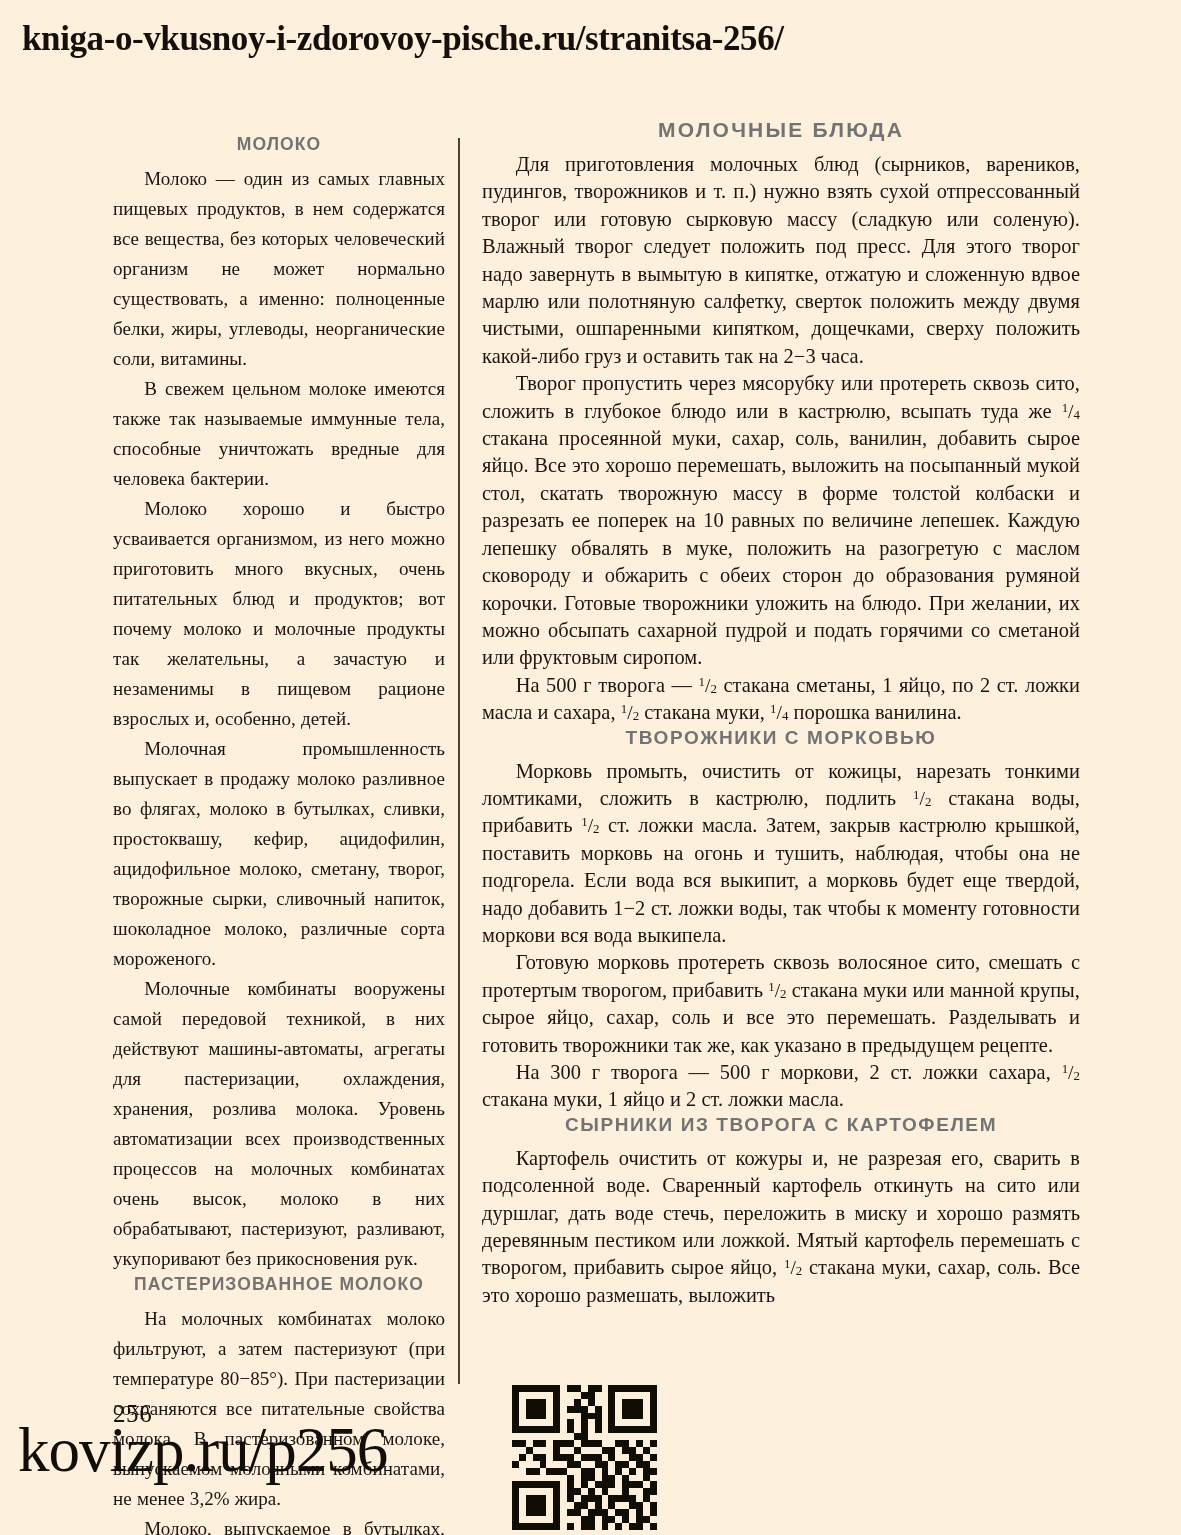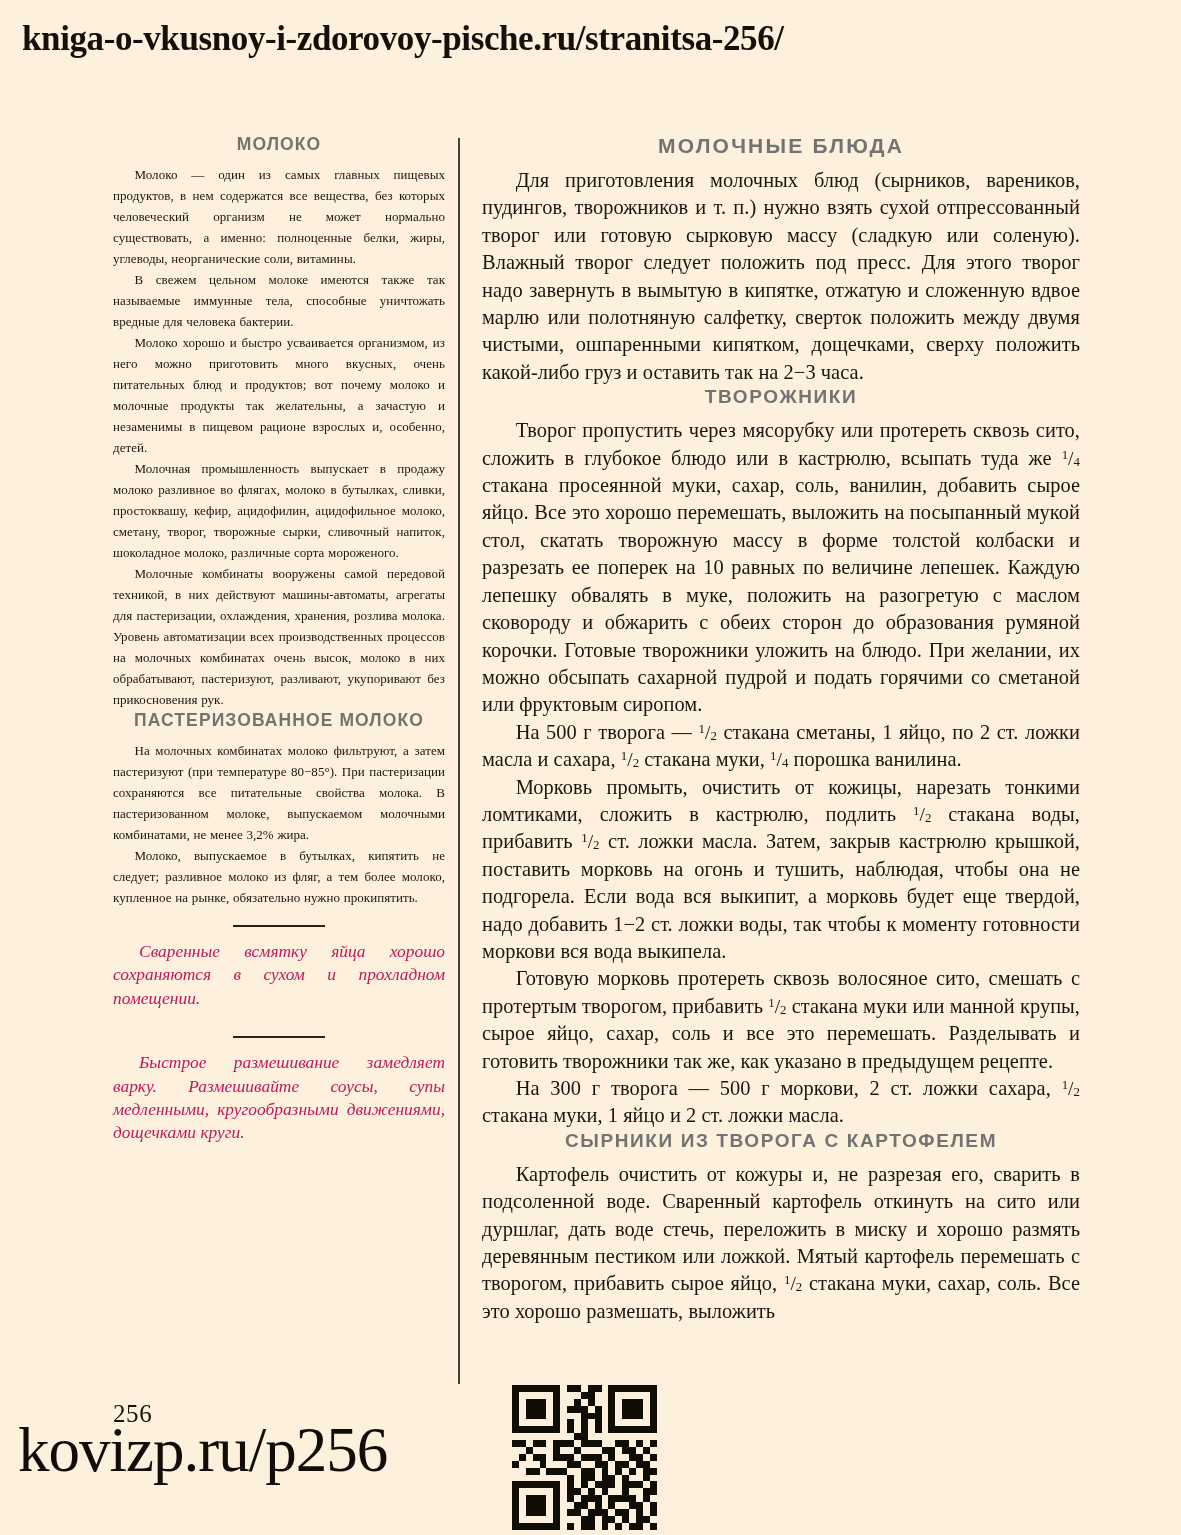--- a/index.html
+++ b/index.html
@@ -41,21 +41,21 @@
     background:#2a2119;
     opacity:.85;
   }
   
   .col-left{
     position:absolute;
     left:113px;top:56px;width:332px;
   }
   .col-right{
     position:absolute;
-    left:482px;top:56px;width:598px;
+    left:482px;top:40px;width:598px;
   }
   h2.sec{
     font-family:"Liberation Sans", sans-serif;
     font-weight:700;
     text-align:center;
     margin:0 0 9px 0;
     color:#737373;
   }
   .col-left h2.sec{
     font-size:17.5px;
@@ -72,22 +72,22 @@
   .sp-top{margin-top:26px;}
   .sp-top2{margin-top:22px;}
   p.par{
     margin:0;
     text-align:justify;
     text-indent:1.65em;
     color:#1b1510;
     text-justify:inter-word;
   }
   .col-left p.par{
-    font-size:13px;
-    line-height:21px;
+    font-size:19px;
+    line-height:30px;
     letter-spacing:.05px;
     word-spacing:.4px;
   }
   .col-right p.par{
     font-size:20.4px;
     line-height:27.4px;
     letter-spacing:.05px;
   }
   p.par + p.par{margin-top:0;}
   h2.sec + p.par{margin-top:2px;}
@@ -181,24 +181,24 @@
       <div class="tip-rule"></div>
       <p class="tip">Сваренные всмятку яйца хорошо сохраняются в сухом и прохладном помещении.</p>
       <div class="tip-rule second"></div>
       <p class="tip">Быстрое размешивание замедляет варку. Размешивайте соусы, супы медленными, кругообразными движениями, дощечками круги.</p>
     </div>
 
     <div class="col-right">
       <h2 class="sec">МОЛОЧНЫЕ БЛЮДА</h2>
       <p class="par">Для приготовления молочных блюд (сырников, вареников, пудингов, творожников и т. п.) нужно взять сухой отпрессованный творог или готовую сырковую массу (сладкую или соленую). Влажный творог следует положить под пресс. Для этого творог надо завернуть в вымытую в кипятке, отжатую и сложенную вдвое марлю или полотняную салфетку, сверток положить между двумя чистыми, ошпаренными кипятком, дощечками, сверху положить какой-либо груз и оставить так на 2−3 часа.</p>
 
-      <h2 class="sec sub sp-top2">ТВОРОЖНИКИ</h2>
       <p class="par"><span>Творог пропустить через мясорубку или протереть сквозь сито, сложить в глубокое блюдо или в кастрюлю, всыпать туда же </span><span class="frac"><sup>1</sup>/<sub>4</sub></span><span> стакана просеянной муки, сахар, соль, ванилин, добавить сырое яйцо. Все это хорошо перемешать, выложить на посыпанный мукой стол, скатать творожную массу в форме толстой колбаски и разрезать ее поперек на 10 равных по величине лепешек. Каждую лепешку обвалять в муке, положить на разогретую с маслом сковороду и обжарить с обеих сторон до образования румяной корочки. Готовые творожники уложить на блюдо. При желании, их можно обсыпать сахарной пудрой и подать горячими со сметаной или фруктовым сиропом.</span></p>
       <p class="par"><span>На 500 г творога — </span><span class="frac"><sup>1</sup>/<sub>2</sub></span><span> стакана сметаны, 1 яйцо, по 2 ст. ложки масла и сахара, </span><span class="frac"><sup>1</sup>/<sub>2</sub></span><span> стакана муки, </span><span class="frac"><sup>1</sup>/<sub>4</sub></span><span> порошка ванилина.</span></p>
 
+      <h2 class="sec sub sp-top2">ТВОРОЖНИКИ С МОРКОВЬЮ</h2>
       <p class="par"><span>Морковь промыть, очистить от кожицы, нарезать тонкими ломтиками, сложить в кастрюлю, подлить </span><span class="frac"><sup>1</sup>/<sub>2</sub></span><span> стакана воды, прибавить </span><span class="frac"><sup>1</sup>/<sub>2</sub></span><span> ст. ложки масла. Затем, закрыв кастрюлю крышкой, поставить морковь на огонь и тушить, наблюдая, чтобы она не подгорела. Если вода вся выкипит, а морковь будет еще твердой, надо добавить 1−2 ст. ложки воды, так чтобы к моменту готовности моркови вся вода выкипела.</span></p>
       <p class="par"><span>Готовую морковь протереть сквозь волосяное сито, смешать с протертым творогом, прибавить </span><span class="frac"><sup>1</sup>/<sub>2</sub></span><span> стакана муки или манной крупы, сырое яйцо, сахар, соль и все это перемешать. Разделывать и готовить творожники так же, как указано в предыдущем рецепте.</span></p>
       <p class="par"><span>На 300 г творога — 500 г моркови, 2 ст. ложки сахара, </span><span class="frac"><sup>1</sup>/<sub>2</sub></span><span> стакана муки, 1 яйцо и 2 ст. ложки масла.</span></p>
 
       <h2 class="sec sub sp-top2">СЫРНИКИ ИЗ ТВОРОГА С КАРТОФЕЛЕМ</h2>
       <p class="par"><span>Картофель очистить от кожуры и, не разрезая его, сварить в подсоленной воде. Сваренный картофель откинуть на сито или дуршлаг, дать воде стечь, переложить в миску и хорошо размять деревянным пестиком или ложкой. Мятый картофель перемешать с творогом, прибавить сырое яйцо, </span><span class="frac"><sup>1</sup>/<sub>2</sub></span><span> стакана муки, сахар, соль. Все это хорошо размешать, выложить</span></p>
     </div>
 
     <div class="folio">256</div>
 

